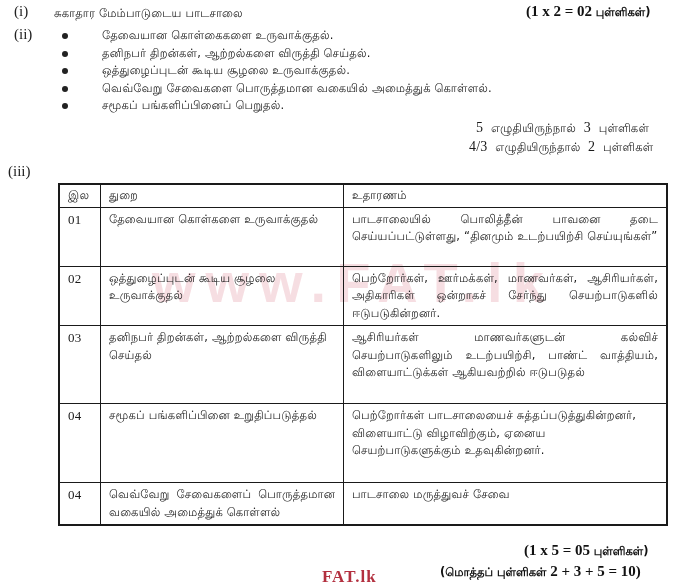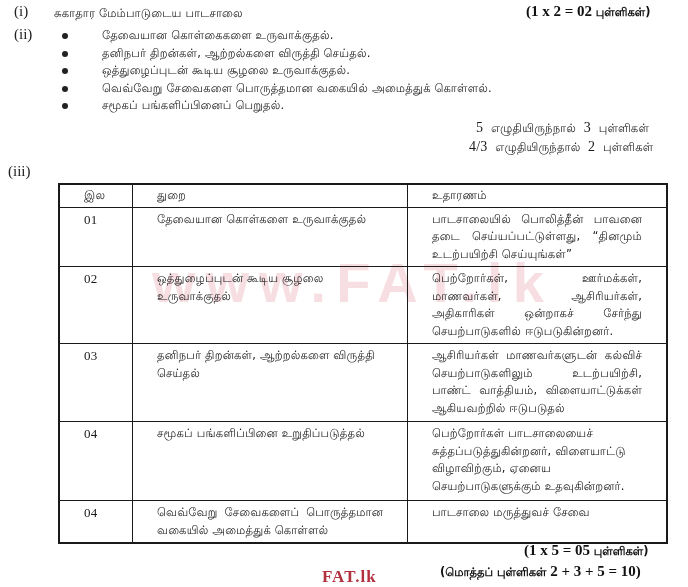--- a/index.html
+++ b/index.html
@@ -22,21 +22,21 @@
 
   .scoring div { height: 19px; line-height: 19px; white-space: nowrap; }
   .scoring .num { font-family: "Liberation Serif", serif; font-size: 14px; }
 
   table.answers {
     position: absolute; left: 58px; top: 183px; width: 610px;
     border-collapse: collapse; border: 2px solid #1a1a1a;
   }
   table.answers td, table.answers th {
     border: 1.5px solid #1a1a1a; vertical-align: top; text-align: left;
-    font-weight: normal; padding: 3px 24px; font-size: 11.5px; line-height: 17.5px;
+    font-weight: normal; padding: 3px 8px; font-size: 11.5px; line-height: 17.5px;
   }
   table.answers th { height: 16px; padding-top: 2px; padding-bottom: 2px; }
   .col-no { width: 24px; }
   .col-field { width: 226px; }
   .num-cell { font-family: "Liberation Serif", serif; font-size: 13px !important; }
   .justify { text-align: justify !important; text-align-last: left; }
 
   .watermark {
     position: absolute; left: 152px; top: 250px; font-family: "Liberation Sans", sans-serif;
     font-weight: bold; font-size: 56px; color: #e8a2ad; opacity: 0.35; letter-spacing: 10px;

